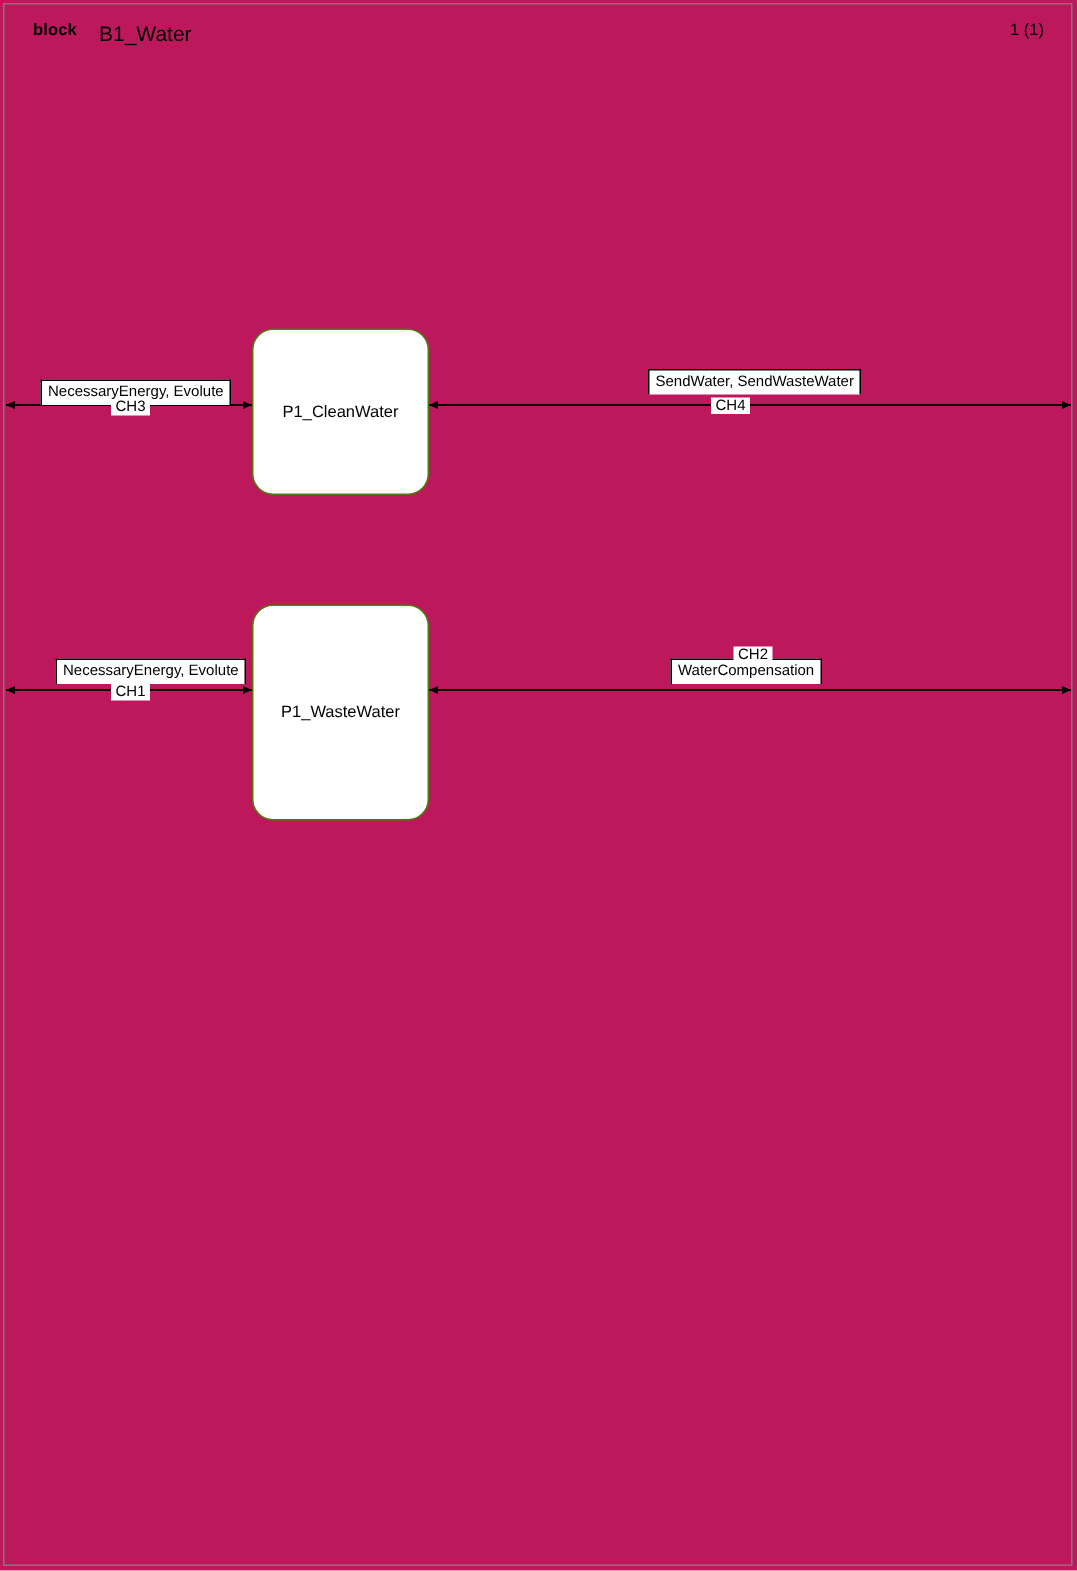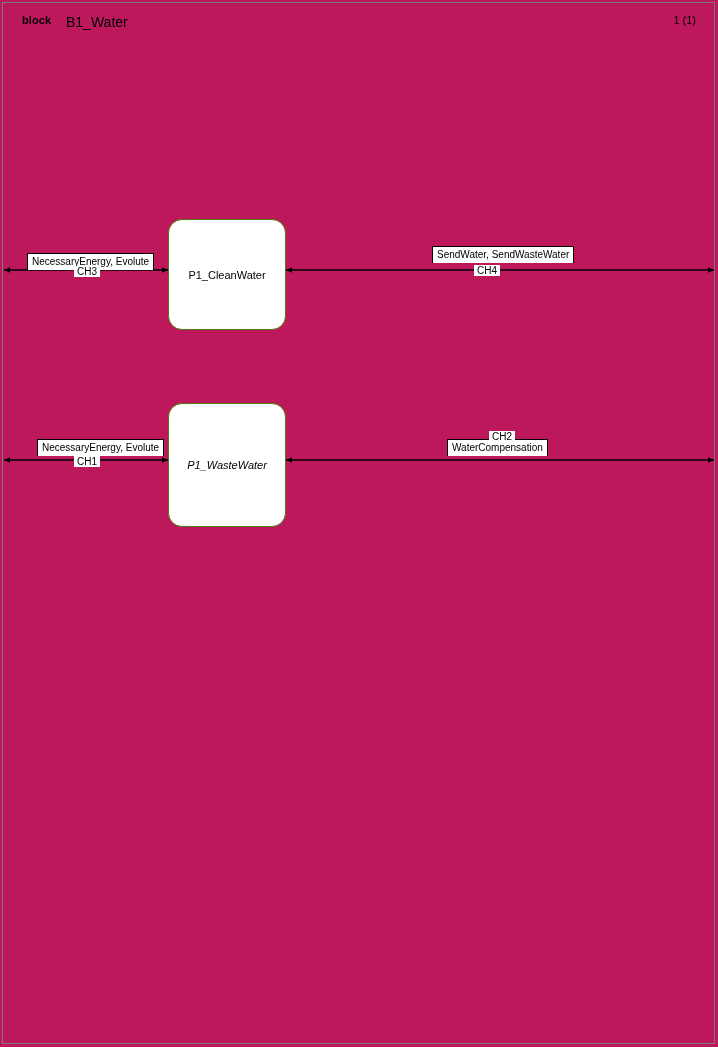--- a/index.html
+++ b/index.html
@@ -151,21 +151,21 @@
     <g>
       <line x1="714" y1="460" x2="286" y2="460" stroke="#000" stroke-width="1" marker-end="url(#arrow-left)"></line>
       <line x1="286" y1="460" x2="714" y2="460" stroke="#000" stroke-width="1" marker-end="url(#arrow-left)"></line>
     </g>
   </svg>
 
   <div class="proc-block" id="blk-clean" style="left:168px; top:219px; width:118px; height:111px;">
     <span class="proc-label">P1_CleanWater</span>
   </div>
 
-  <div class="proc-block" id="blk-waste" style="left:168px; top:403px; width:118px; height:124px;font-style:italic;">
+  <div class="proc-block" id="blk-waste" style="left:168px; top:403px; width:118px; height:144px;">
     <span class="proc-label">P1_WasteWater</span>
   </div>
 
   <div class="chan-label" style="left:27px; top:253px;">NecessaryEnergy, Evolute</div>
   <div class="chan-name" style="left:74px; top:266px;">CH3</div>
 
   <div class="chan-label" style="left:432px; top:246px;">SendWater, SendWasteWater</div>
   <div class="chan-name" style="left:474px; top:265px;">CH4</div>
 
   <div class="chan-label" style="left:37px; top:439px;">NecessaryEnergy, Evolute</div>

